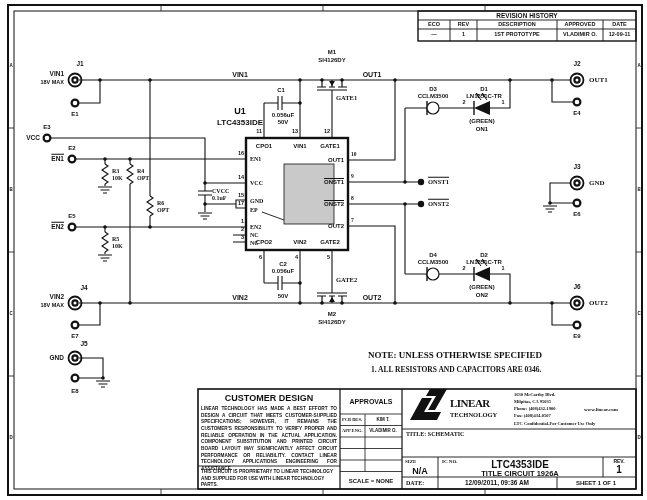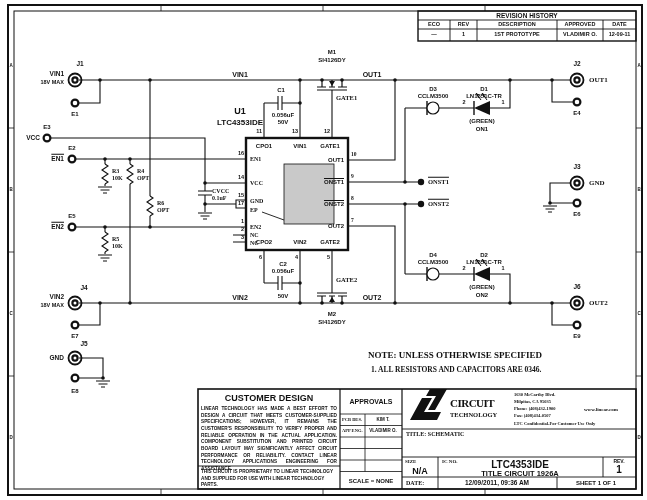--- a/index.html
+++ b/index.html
@@ -349,21 +349,21 @@
   <div class="blk just" style="left:201px;top:406px;width:136px;font-size:4.7px">LINEAR TECHNOLOGY HAS MADE A BEST EFFORT TO DESIGN A CIRCUIT THAT MEETS CUSTOMER-SUPPLIED SPECIFICATIONS; HOWEVER, IT REMAINS THE CUSTOMER'S RESPONSIBILITY TO VERIFY PROPER AND RELIABLE OPERATION IN THE ACTUAL APPLICATION.  COMPONENT SUBSTITUTION AND PRINTED CIRCUIT BOARD LAYOUT MAY SIGNIFICANTLY AFFECT CIRCUIT PERFORMANCE OR RELIABILITY.  CONTACT LINEAR TECHNOLOGY APPLICATIONS ENGINEERING FOR ASSISTANCE.</div>
   <div class="blk" style="left:201px;top:469px;width:136px;font-size:4.7px">THIS CIRCUIT IS PROPRIETARY TO LINEAR TECHNOLOGY AND SUPPLIED FOR USE WITH LINEAR TECHNOLOGY PARTS.</div>
 
   <span class="lbl f7" style="left:371px;top:401px">APPROVALS</span>
   <span class="lbl f45 la" style="left:342px;top:420px">PCB DES.</span>
   <span class="lbl f45" style="left:383px;top:420px">KIM T.</span>
   <span class="lbl f45 la" style="left:342px;top:431px">APP ENG.</span>
   <span class="lbl f45" style="left:383px;top:431px">VLADIMIR O.</span>
   <span class="lbl f6" style="left:371px;top:481px">SCALE = NONE</span>
 
-  <span class="lbl f11 la" style="left:450px;top:403px;letter-spacing:-0.5px">CIRCUIT</span>
+  <span class="lbl f11 la" style="left:450px;top:403px;letter-spacing:-0.5px">LINEAR</span>
   <span class="lbl f65 la" style="left:450px;top:415px">TECHNOLOGY</span>
   <span class="lbl f45 la" style="left:514px;top:395px">1630 McCarthy Blvd.</span>
   <span class="lbl f45 la" style="left:514px;top:402px">Milpitas, CA 95035</span>
   <span class="lbl f45 la" style="left:514px;top:409px">Phone: (408)432-1900</span>
   <span class="lbl f5 la" style="left:584px;top:409px">www.linear.com</span>
   <span class="lbl f45 la" style="left:514px;top:416px">Fax: (408)434-0507</span>
   <span class="lbl f45 la" style="left:514px;top:424px">LTC Confidential-For Customer Use Only</span>
   <span class="lbl f6 la" style="left:406px;top:434px">TITLE: SCHEMATIC</span>
   <span class="lbl f5 la" style="left:405px;top:461px">SIZE</span>
   <span class="lbl f9" style="left:420px;top:471px">N/A</span>

